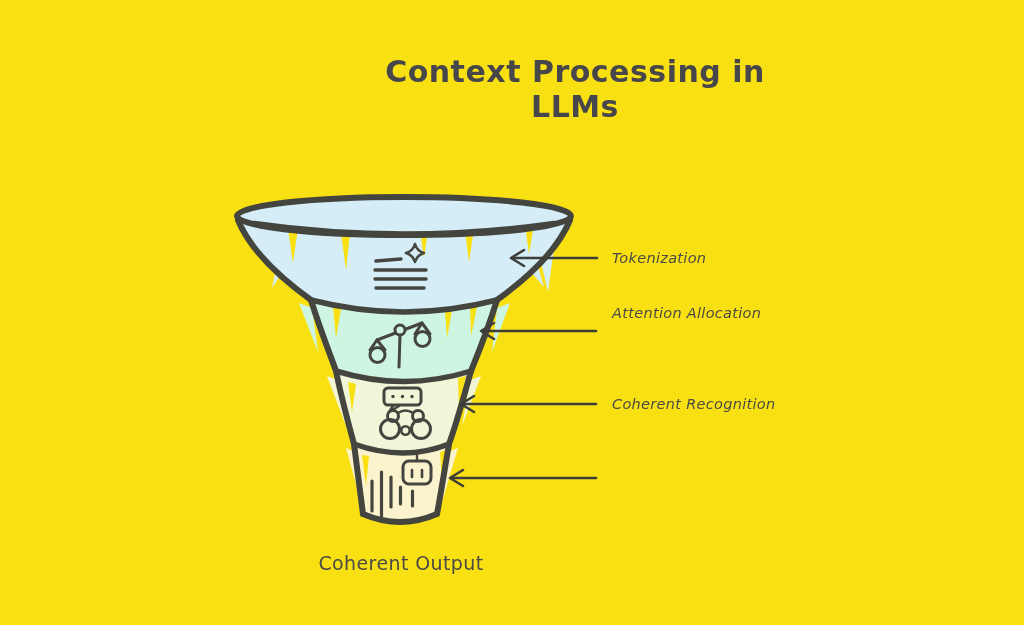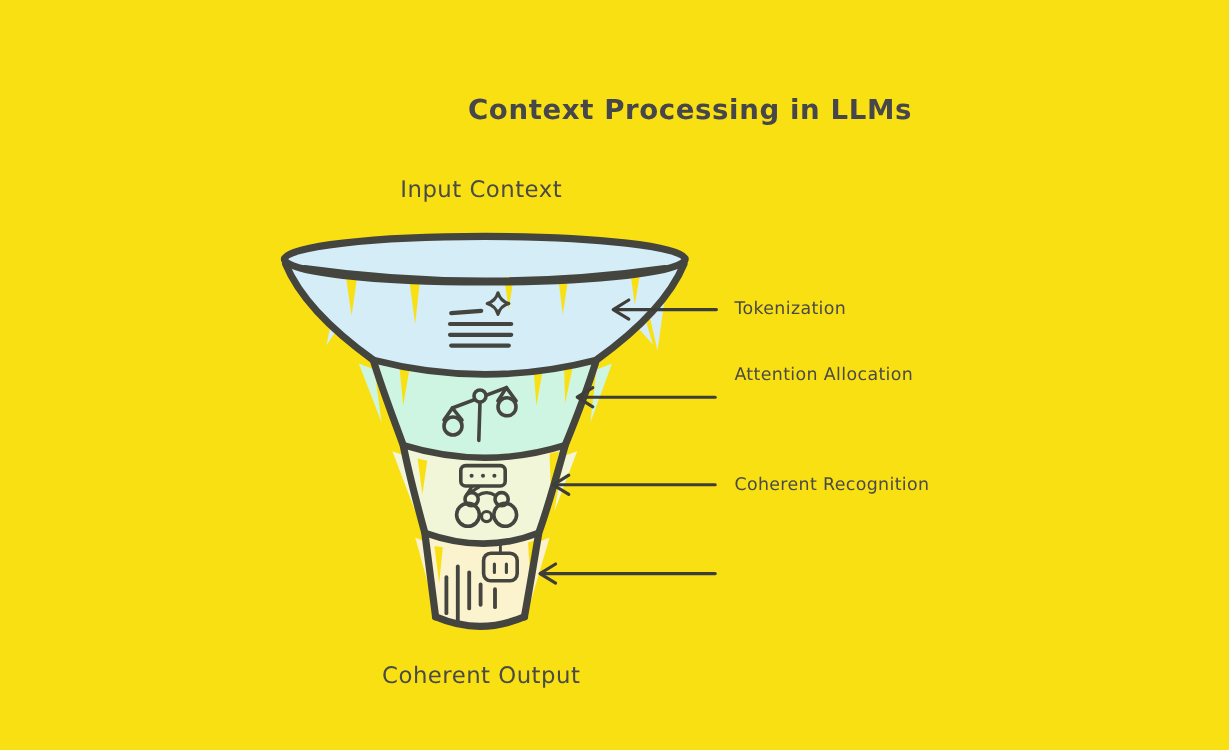--- a/index.html
+++ b/index.html
@@ -7,43 +7,43 @@
     position:relative;
     width:1024px;height:625px;
     background:#F9E013;
     overflow:hidden;
     font-family:"DejaVu Sans", sans-serif;
   }
   .abs{position:absolute;}
   #title{
     left:340px;top:54px;width:470px;
     text-align:center;
-    font-size:23px;font-weight:800;
-    color:#47474B;letter-spacing:.5px;margin-top:25px;
+    font-size:30px;font-weight:800;
+    color:#47474B;letter-spacing:.5px;
   }
   .flow-label{
     width:210px;text-align:center;
     font-size:19px;color:#4A4A46;letter-spacing:.4px;
   }
   #input-label{left:296px;top:147px;}
   #output-label{left:296px;top:552px;text-align:center;}
   .stage-label{
     left:612px;
     font-size:14.5px;color:#4A4A46;letter-spacing:.3px;
     white-space:nowrap;
+    font-style:italic;
   }
   #funnel-svg{left:0;top:0;}
 </style>
 </head>
 <body>
 
 <div id="stage">
 
   <div class="abs" id="title">Context Processing in LLMs</div>
-  <div class="abs flow-label" id="input-label">Input Context</div>
   <div class="abs flow-label" id="output-label">Coherent Output</div>
 
   <div class="abs stage-label" style="top:250px">Tokenization</div>
   <div class="abs stage-label" style="top:305px">Attention Allocation</div>
   <div class="abs stage-label" style="top:396px">Coherent Recognition</div>
 
   <svg class="abs" id="funnel-svg" width="1024" height="625" viewBox="0 0 1024 625">
 
     <g>
       <polygon points="505,243 528,232 544,287" fill="#D4EDF7"></polygon>

